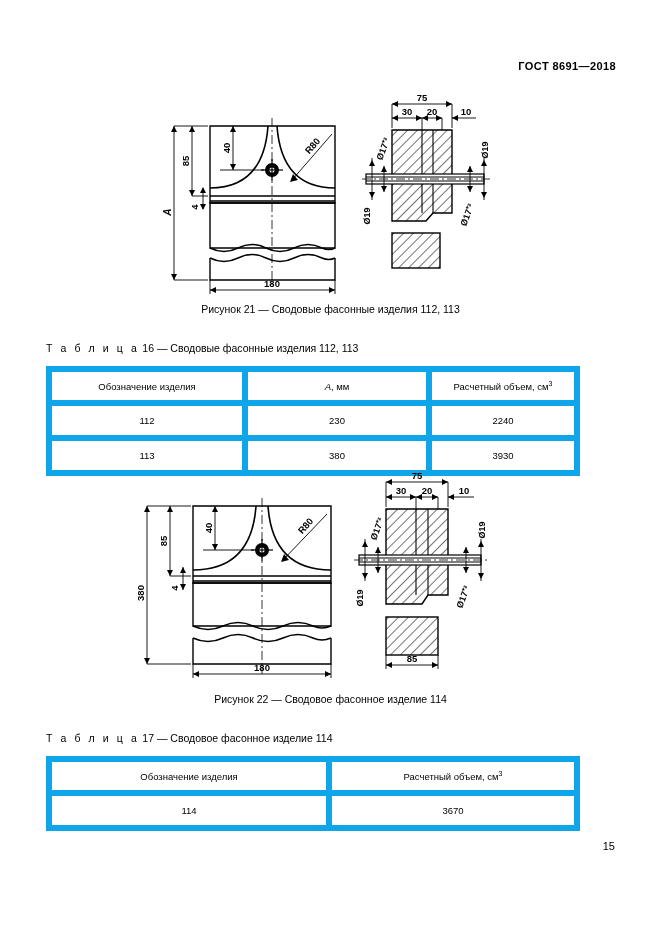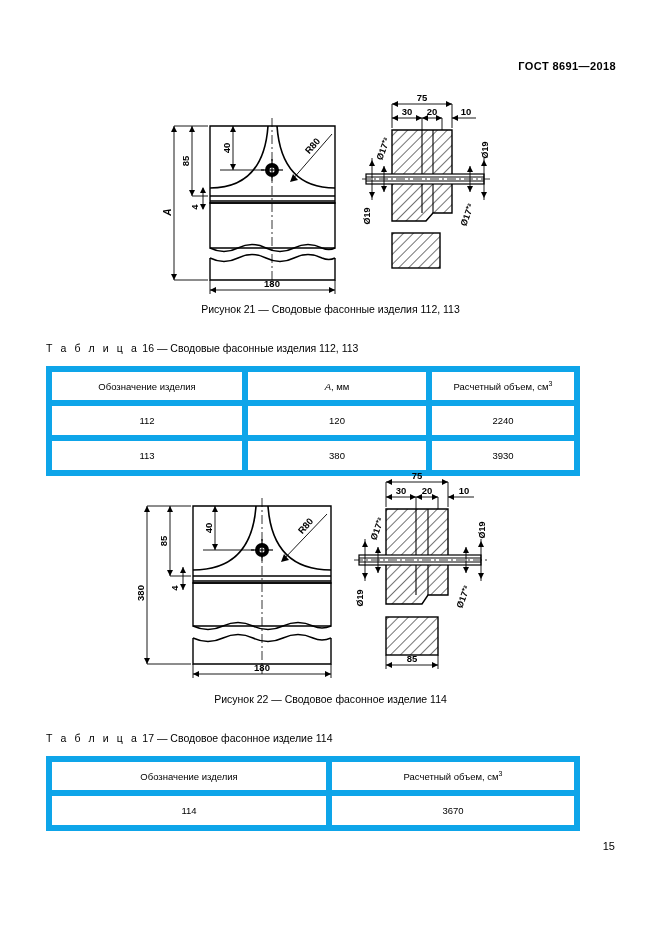--- a/index.html
+++ b/index.html
@@ -285,21 +285,21 @@
     <thead>
       <tr>
         <th style="width:186px">Обозначение изделия</th>
         <th style="width:174px"><span class="ital">A</span><span>, мм</span></th>
         <th><span>Расчетный объем, см</span><sup>3</sup></th>
       </tr>
     </thead>
     <tbody>
       <tr>
         <td>112</td>
-        <td>120</td>
+        <td>230</td>
         <td>2240</td>
       </tr>
       <tr>
         <td>113</td>
         <td>380</td>
         <td>3930</td>
       </tr>
     </tbody>
   </table>
 

